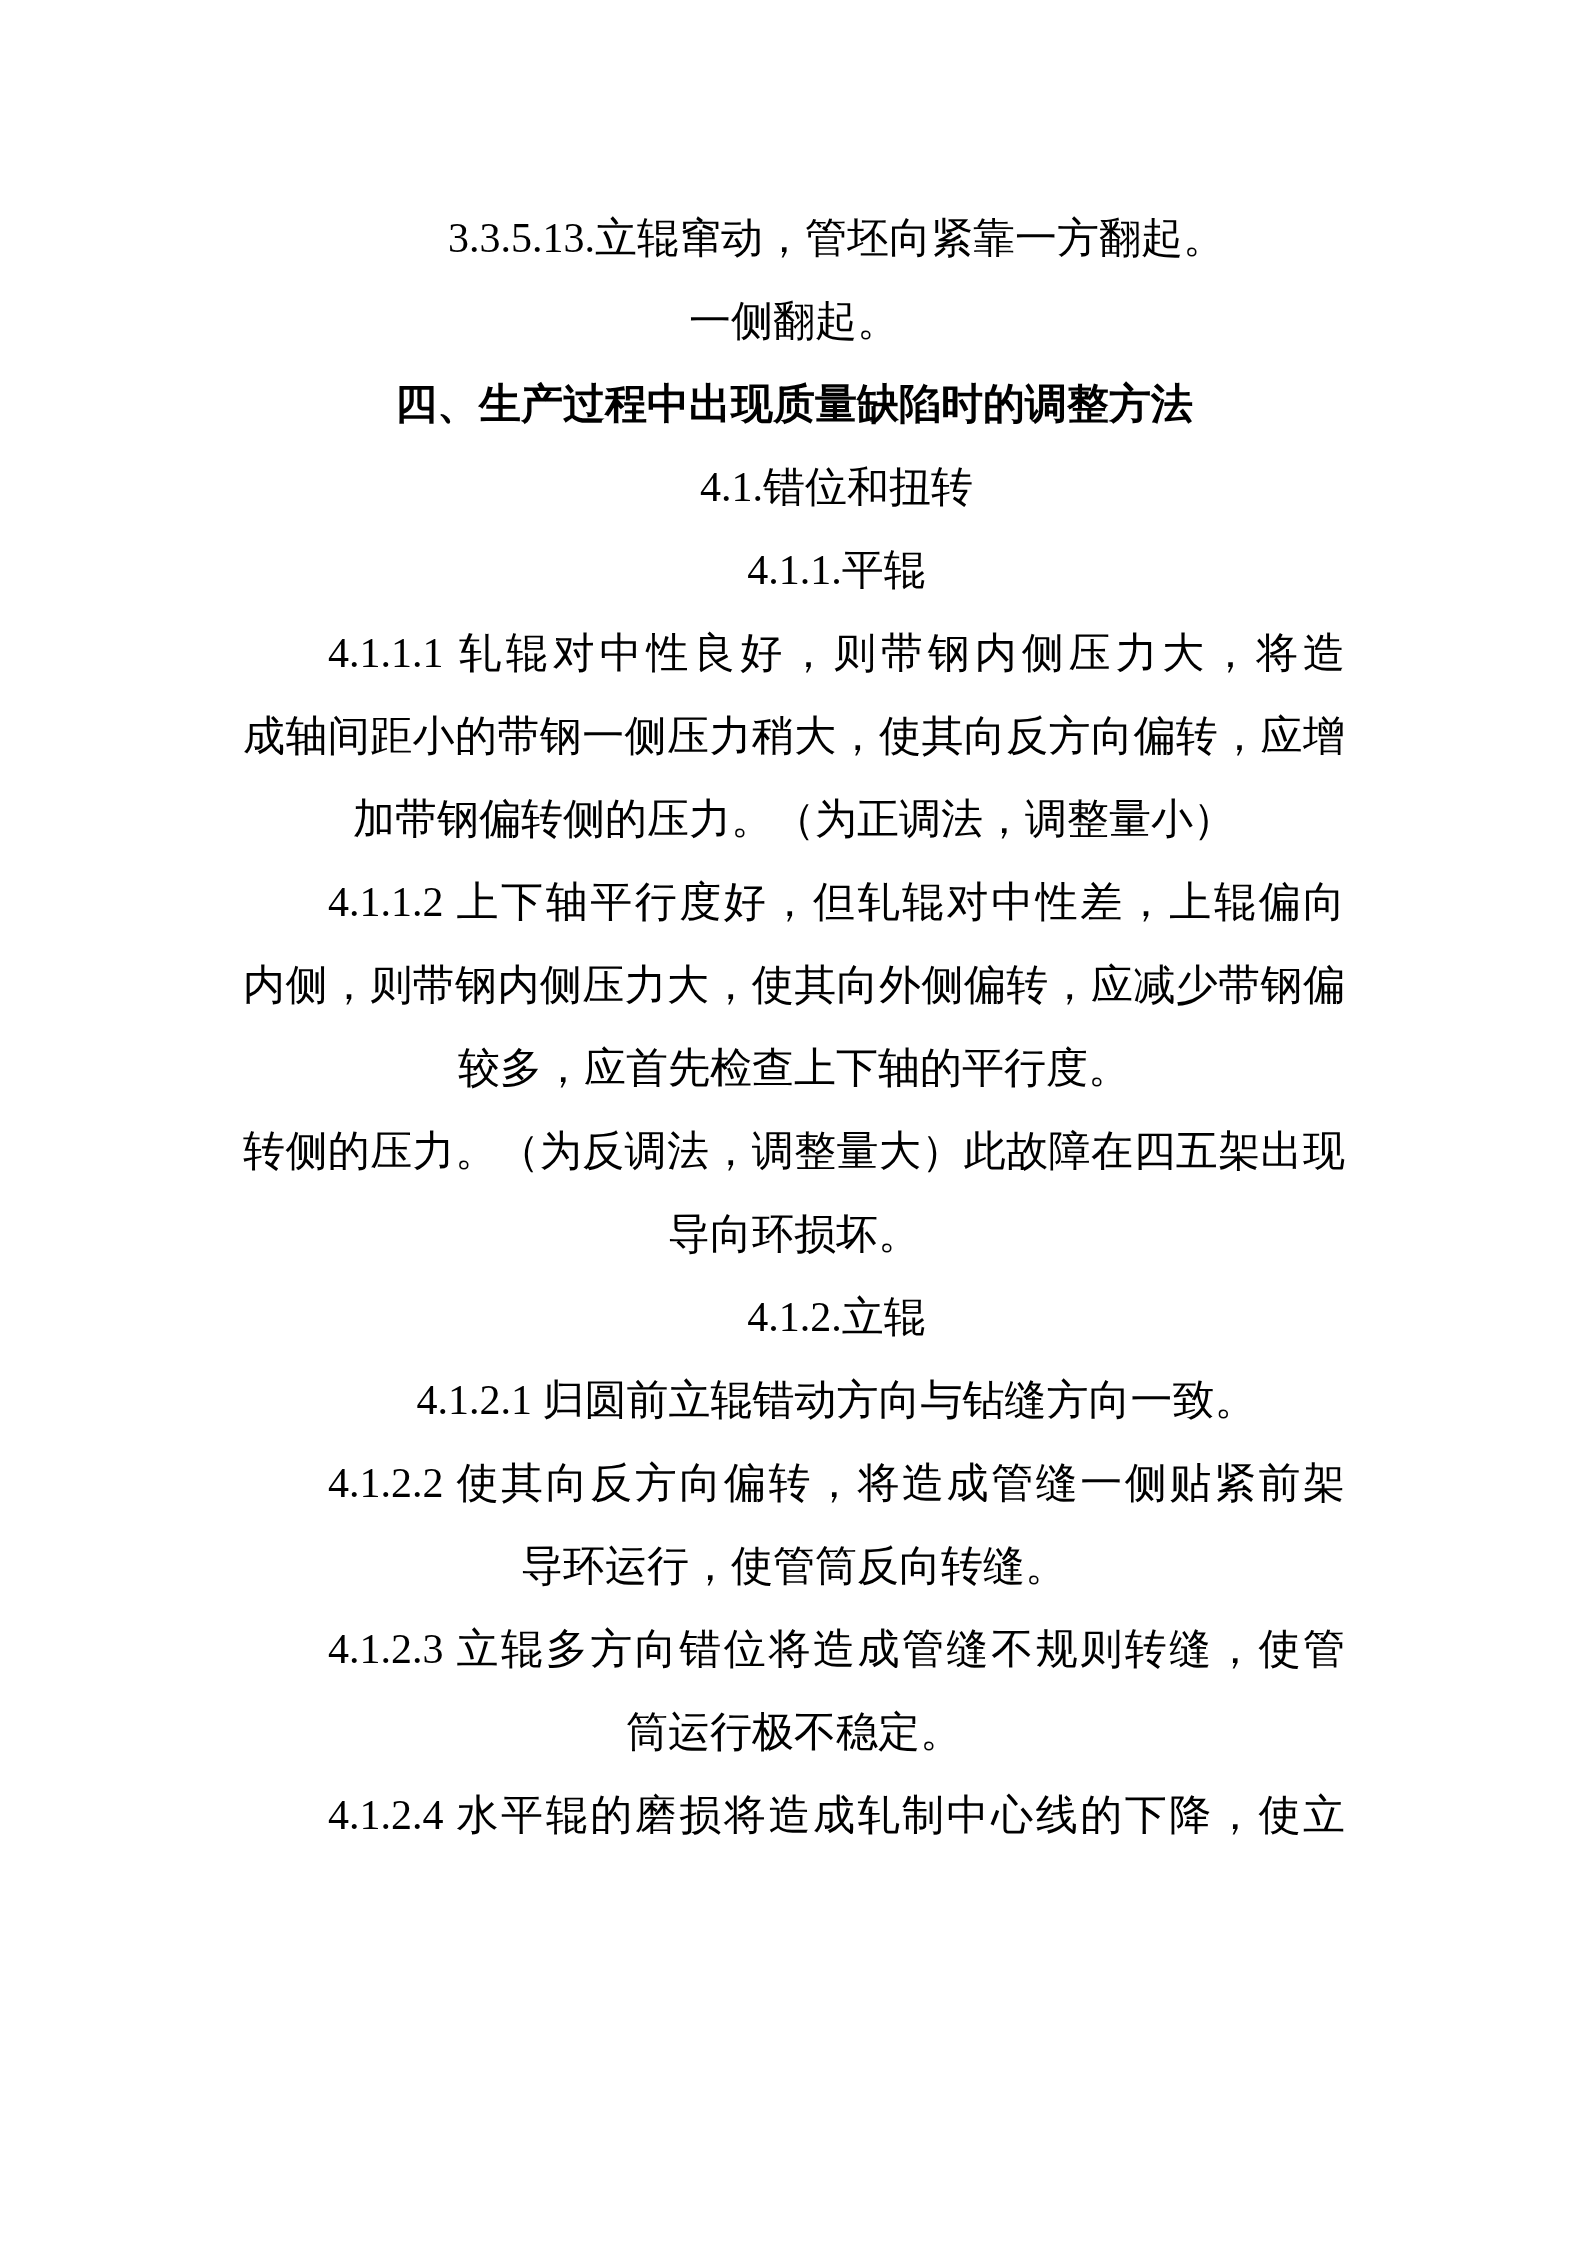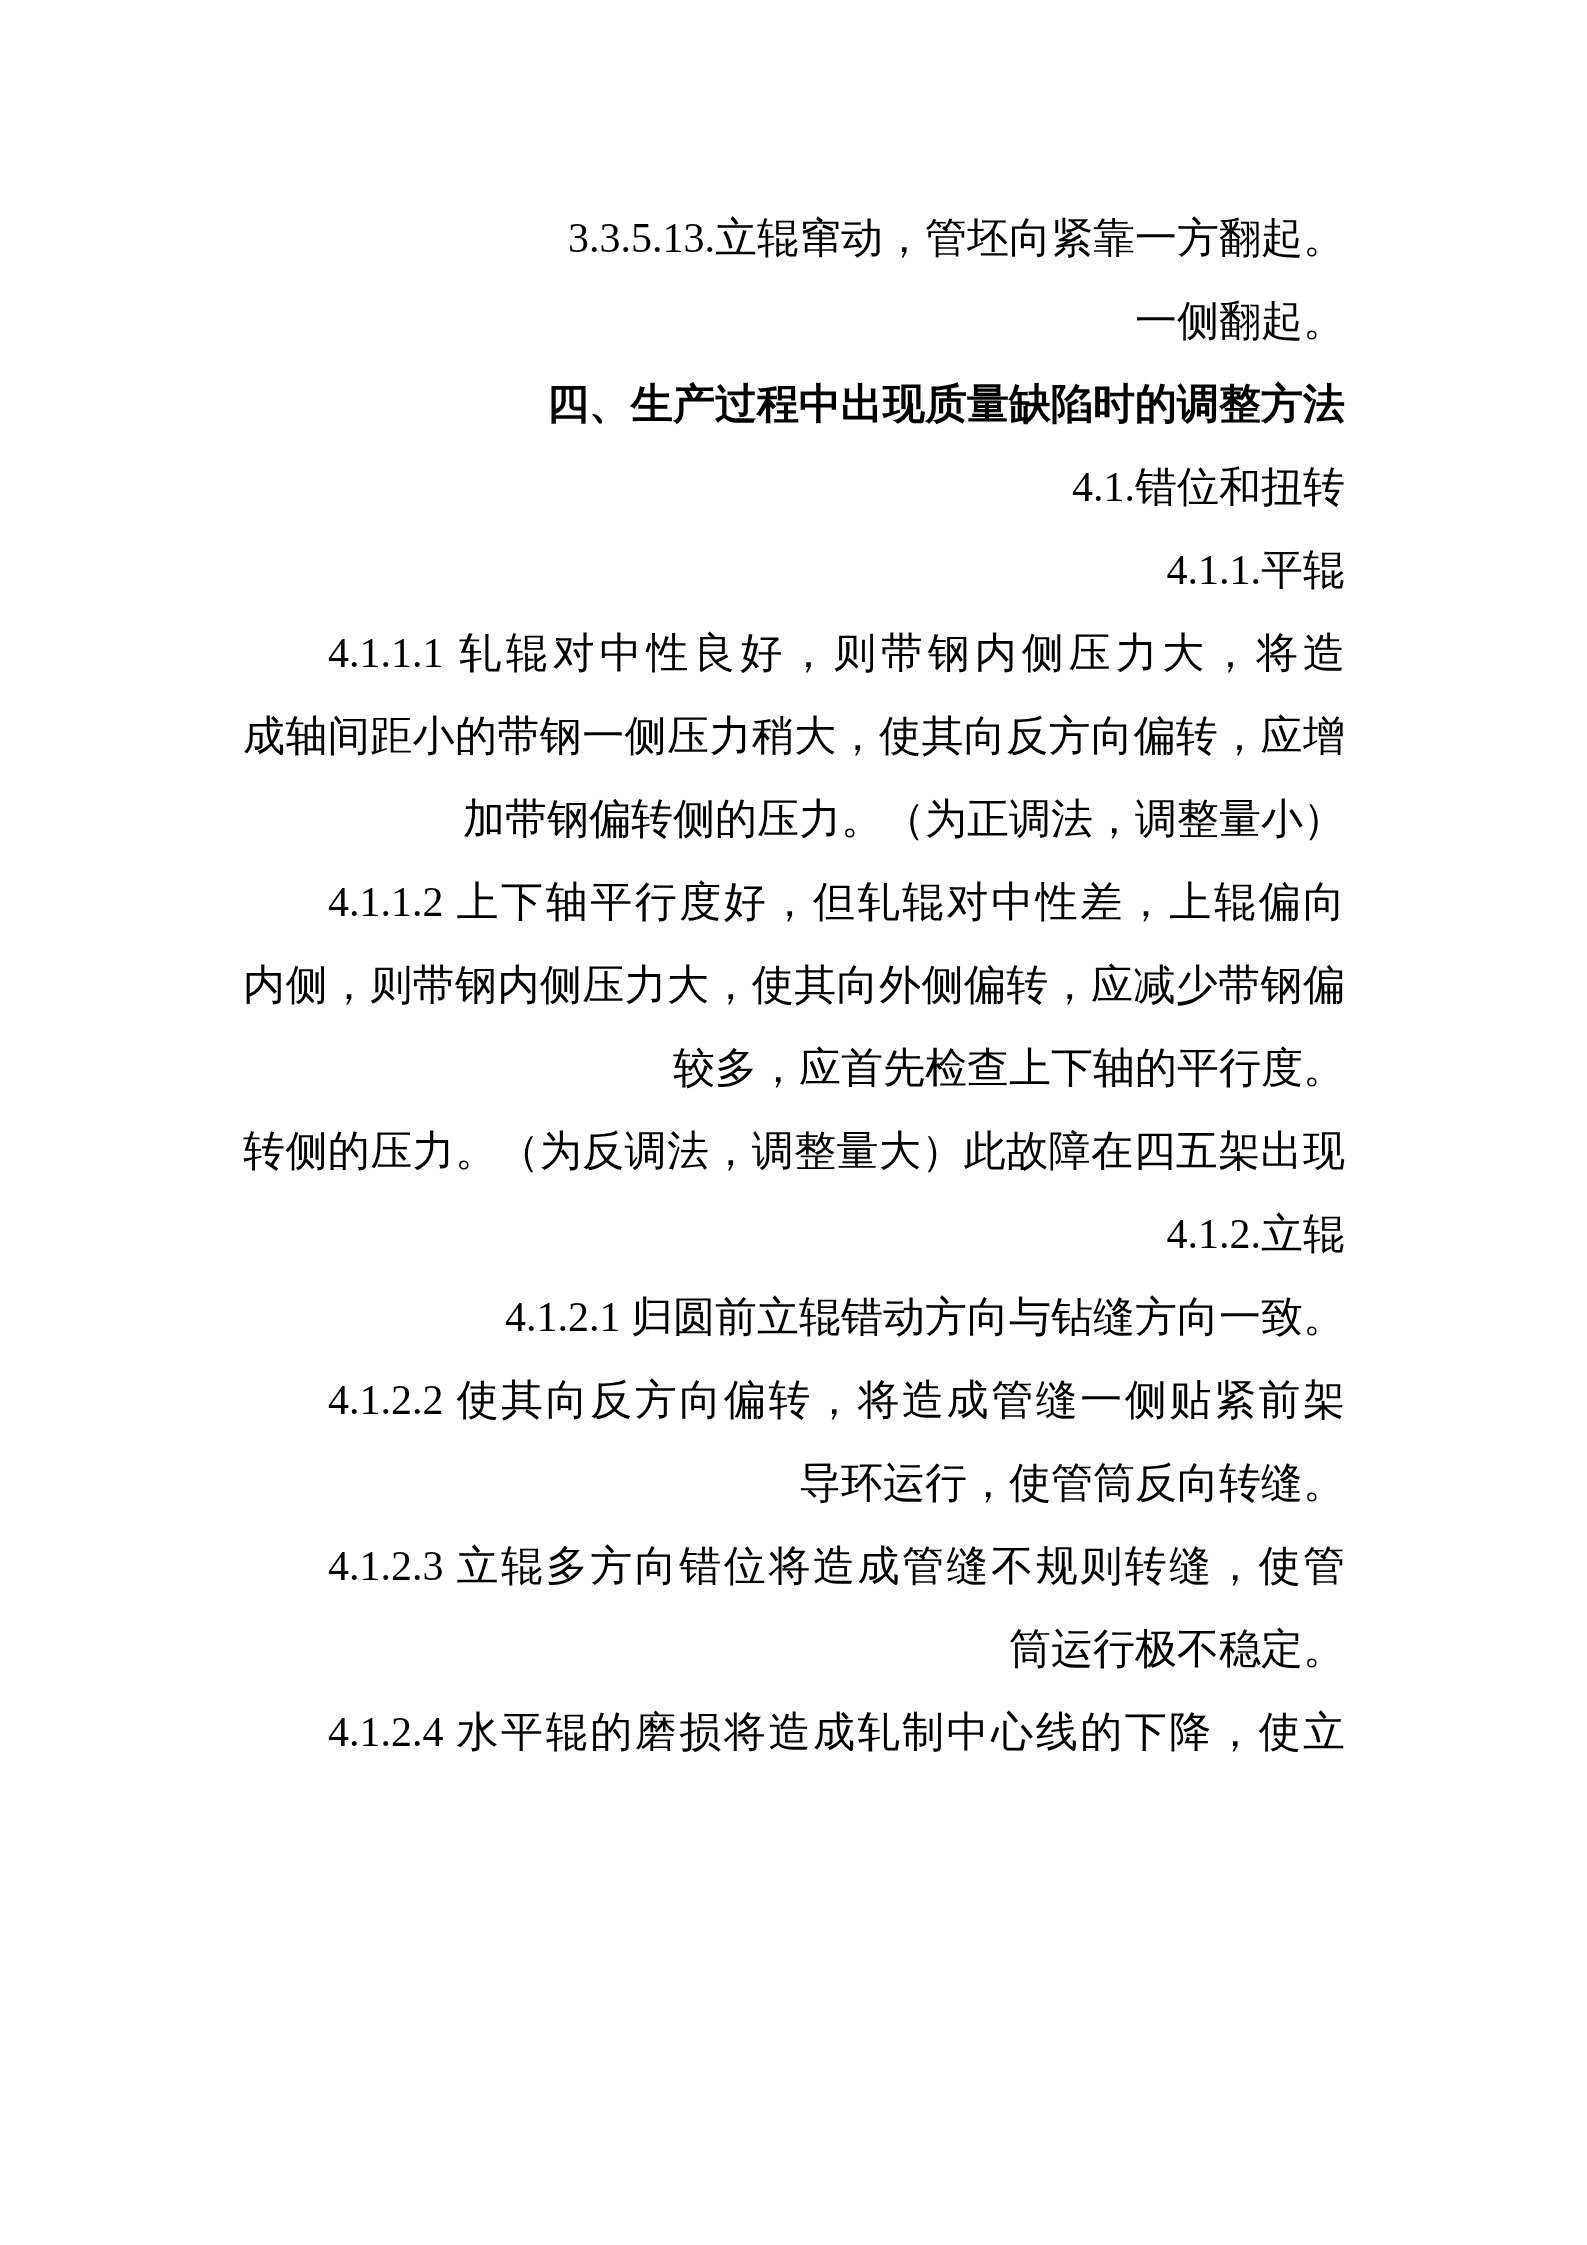--- a/index.html
+++ b/index.html
@@ -24,21 +24,21 @@
   .doc-content {
     width: 1102px;
   }
   .line {
     margin: 0;
     padding: 0;
     font-size: 42px;
     line-height: 83px;
     height: 83px;
     white-space: nowrap;
-    text-align: right;
+    text-align: center;
     font-weight: normal;
   }
   
   .line.indent {
     text-indent: 85px;
   }
   
   .line.fill {
     white-space: normal;
     text-align: justify;
@@ -58,20 +58,21 @@
     <p class="line heading">四、生产过程中出现质量缺陷时的调整方法</p>
     <p class="line indent">4.1.错位和扭转</p>
     <p class="line indent">4.1.1.平辊</p>
     <p class="line indent fill">4.1.1.1 轧辊对中性良好，则带钢内侧压力大，将造</p>
     <p class="line fill">成轴间距小的带钢一侧压力稍大，使其向反方向偏转，应增</p>
     <p class="line">加带钢偏转侧的压力。（为正调法，调整量小）</p>
     <p class="line indent fill">4.1.1.2 上下轴平行度好，但轧辊对中性差，上辊偏向</p>
     <p class="line fill">内侧，则带钢内侧压力大，使其向外侧偏转，应减少带钢偏</p>
     <p class="line">较多，应首先检查上下轴的平行度。</p>
     <p class="line fill">转侧的压力。（为反调法，调整量大）此故障在四五架出现</p>
+    <p class="line">导向环损坏。</p>
     <p class="line indent">4.1.2.立辊</p>
     <p class="line indent">4.1.2.1 归圆前立辊错动方向与钻缝方向一致。</p>
     <p class="line indent fill">4.1.2.2 使其向反方向偏转，将造成管缝一侧贴紧前架</p>
     <p class="line">导环运行，使管筒反向转缝。</p>
     <p class="line indent fill">4.1.2.3 立辊多方向错位将造成管缝不规则转缝，使管</p>
     <p class="line">筒运行极不稳定。</p>
     <p class="line indent fill">4.1.2.4 水平辊的磨损将造成轧制中心线的下降，使立</p>
   </div>
 </div>
 

